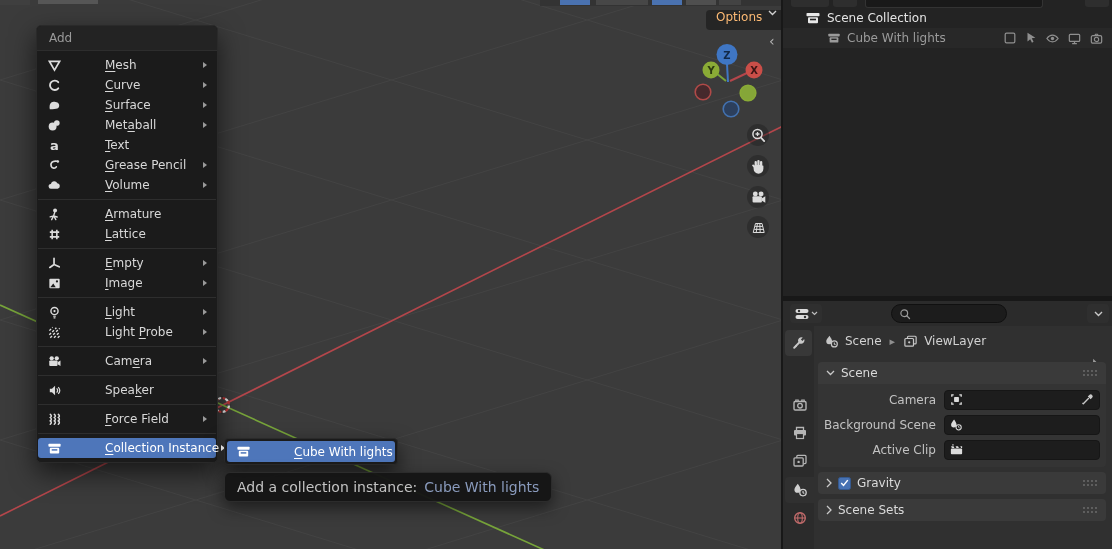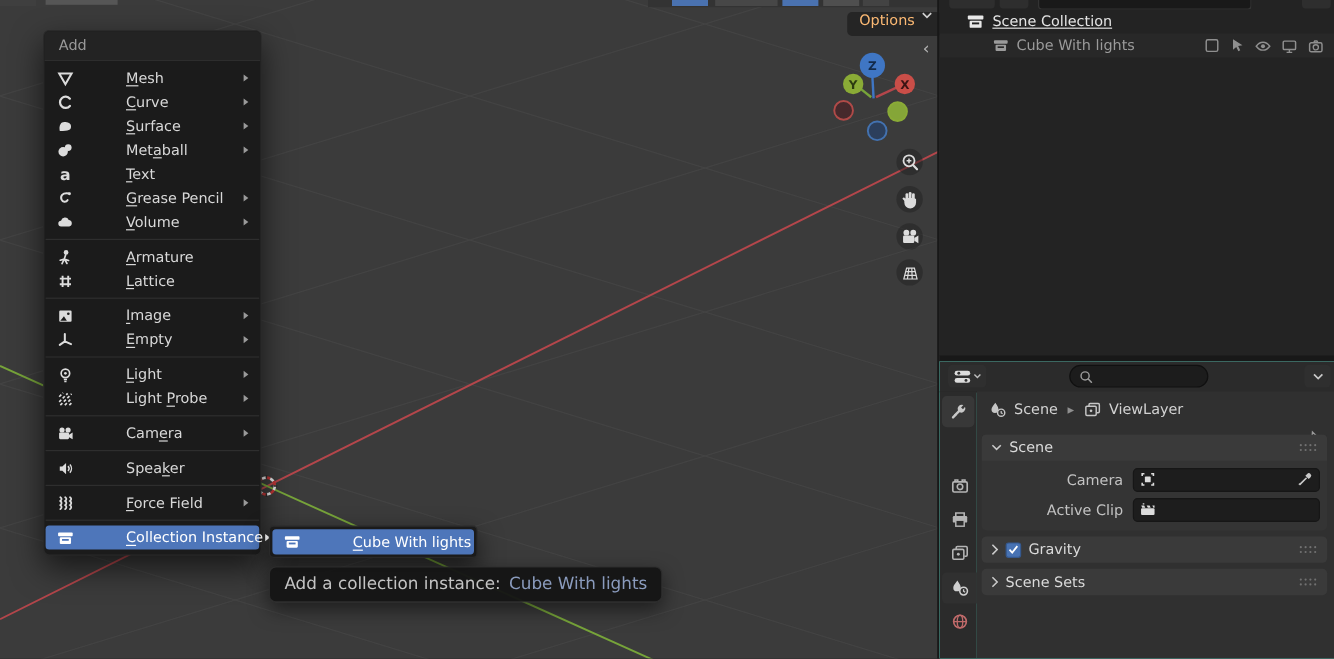--- a/index.html
+++ b/index.html
@@ -301,39 +301,39 @@
           </svg>
         </span>
       <span class="lbl"><span class="ul">L</span>attice</span>
     </div>
 
     <div class="msep"></div>
 
     <div class="mi">
       <span class="ic">
           <svg width="15" height="15" viewBox="0 0 16 16">
+            <path d="M7.5 9V2.5M7.5 9l-4.5 3.2M7.5 9l5.5 2.5" stroke="#dcdcdc" stroke-width="1.8" fill="none" stroke-linecap="round"></path>
+          </svg>
+        </span>
+      <span class="lbl"><span class="ul">E</span>mpty</span>
+      <span class="arr">
+          <svg width="8" height="8" viewBox="0 0 8 8">
+            <path d="M2 1l4 3-4 3z" fill="#9a9a9a"></path>
+          </svg>
+        </span>
+    </div>
+    <div class="mi">
+      <span class="ic">
+          <svg width="15" height="15" viewBox="0 0 16 16">
             <rect x="2.5" y="3" width="11" height="10" rx="1" fill="#dcdcdc"></rect>
             <path d="M3.5 12l3.2-4 2.6 4z" fill="#1b1b1b"></path>
             <circle cx="10.6" cy="5.8" r="1.2" fill="#1b1b1b"></circle>
           </svg>
         </span>
       <span class="lbl"><span class="ul">I</span>mage</span>
-      <span class="arr">
-          <svg width="8" height="8" viewBox="0 0 8 8">
-            <path d="M2 1l4 3-4 3z" fill="#9a9a9a"></path>
-          </svg>
-        </span>
-    </div>
-    <div class="mi">
-      <span class="ic">
-          <svg width="15" height="15" viewBox="0 0 16 16">
-            <path d="M7.5 9V2.5M7.5 9l-4.5 3.2M7.5 9l5.5 2.5" stroke="#dcdcdc" stroke-width="1.8" fill="none" stroke-linecap="round"></path>
-          </svg>
-        </span>
-      <span class="lbl"><span class="ul">E</span>mpty</span>
       <span class="arr">
           <svg width="8" height="8" viewBox="0 0 8 8">
             <path d="M2 1l4 3-4 3z" fill="#9a9a9a"></path>
           </svg>
         </span>
     </div>
 
     <div class="msep"></div>
 
     <div class="mi">
@@ -454,21 +454,21 @@
   </div>
 
   <div class="vdiv"></div>
 
   <div class="outliner">
     <div class="oh" style="left:8px;width:38px;"></div>
     <div class="oh" style="left:50px;width:24px;"></div>
     <div class="oh" style="left:82px;width:176px;background:#191919;border:1px solid #333;border-top:none;"></div>
     <div class="oh" style="left:302px;width:24px;"></div>
 
-    <div class="ol-row" style="top:8px;text-decoration:underline;">
+    <div class="ol-row" style="top:8px;">
       <span class="oic" style="width:16px;margin-left:22px;margin-right:6px;">
         <svg width="16" height="16" viewBox="0 0 16 16">
             <rect x="1.5" y="3" width="13" height="3.2" rx="0.8" fill="#e8e8e8"></rect>
             <rect x="3" y="7.2" width="10" height="6" rx="1" fill="#e8e8e8"></rect>
             <rect x="5" y="8.7" width="6" height="1.6" fill="#232323"></rect>
           </svg>
       </span>
       <span style="color:#e4e4e4">Scene Collection</span>
     </div>
 
@@ -629,20 +629,31 @@
               </svg>
               <span class="grow"></span>
               <svg width="15" height="15" viewBox="0 0 16 16">
                 <path d="M3.5 12.5l5.5-5.5" stroke="#c9c9c9" stroke-width="1.5" stroke-linecap="round"></path>
                 <path d="M8.3 4.7l3 3 1.6-1.6a2.1 2.1 0 0 0-3-3z" fill="#c9c9c9"></path>
                 <path d="M3.8 12.2l-1.6.6.6-1.6z" fill="#c9c9c9"></path>
               </svg>
             </span>
           </div>
           <div class="prow">
+            <span class="plabel">Background Scene</span>
+            <span class="pfield">
+              <svg width="14" height="14" viewBox="0 0 16 16">
+                <path d="M5.8 1.8C7.6 4.5 8.6 6 8.6 7.7a3.1 3.1 0 1 1-6.2 0C2.4 6 3.9 4.5 5.8 1.8z" fill="#dcdcdc"></path>
+                <circle cx="11" cy="10.6" r="3" fill="#1d1d1d" stroke="#dcdcdc" stroke-width="1.2"></circle>
+                <path d="M11 9.2v1.5l1.2.7" stroke="#dcdcdc" stroke-width="1" fill="none"></path>
+              </svg>
+              <span class="grow"></span>
+            </span>
+          </div>
+          <div class="prow">
             <span class="plabel">Active Clip</span>
             <span class="pfield">
               <svg width="15" height="15" viewBox="0 0 16 16">
                 <rect x="2" y="7" width="12" height="6" rx="1" fill="#dcdcdc"></rect>
                 <path d="M2.2 4.5h2.6l1 2H3zM7 4.5h2.6l1 2H8zM12 4.5h2v2h-1z" fill="#dcdcdc"></path>
                 <path d="M3.5 2.5h1.4v1.2H3.5z" fill="#dcdcdc"></path>
               </svg>
               <span class="grow"></span>
             </span>
           </div>

